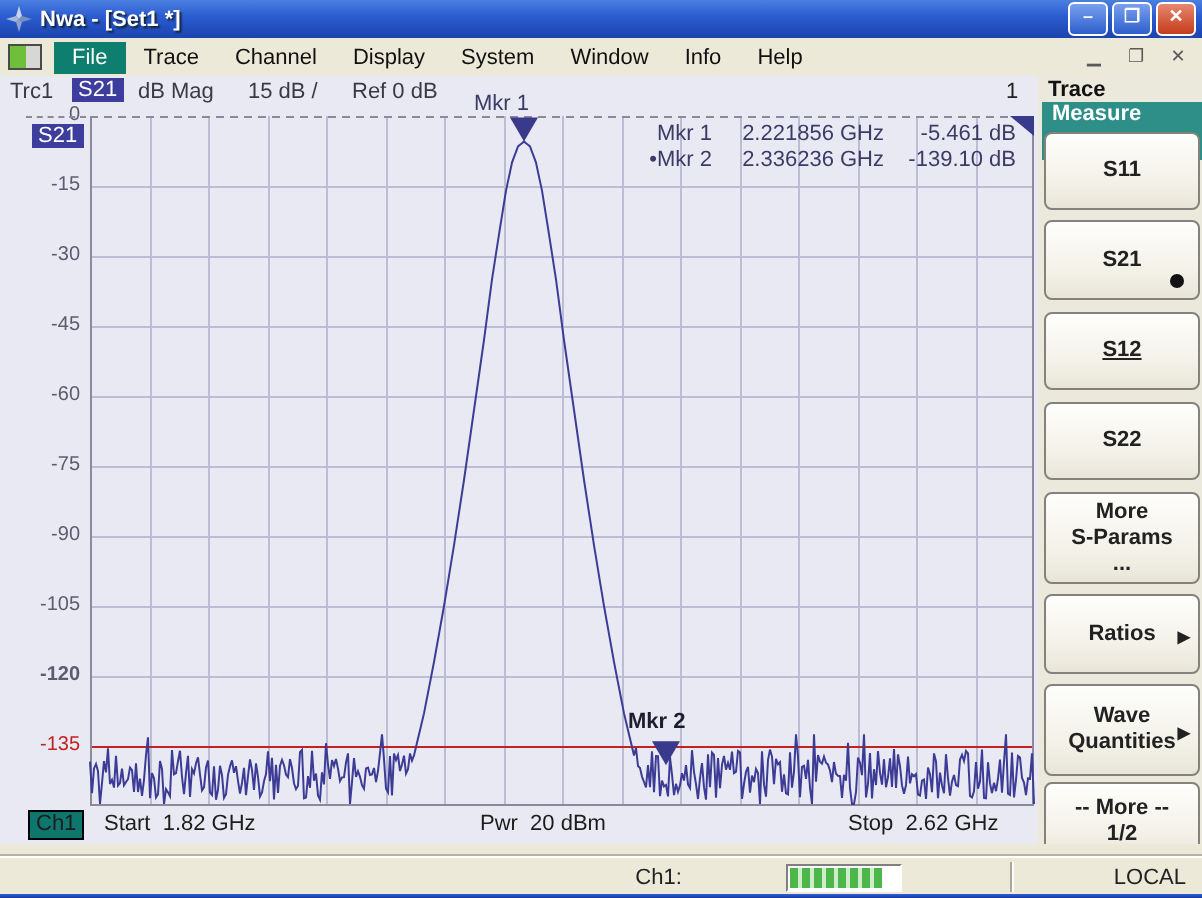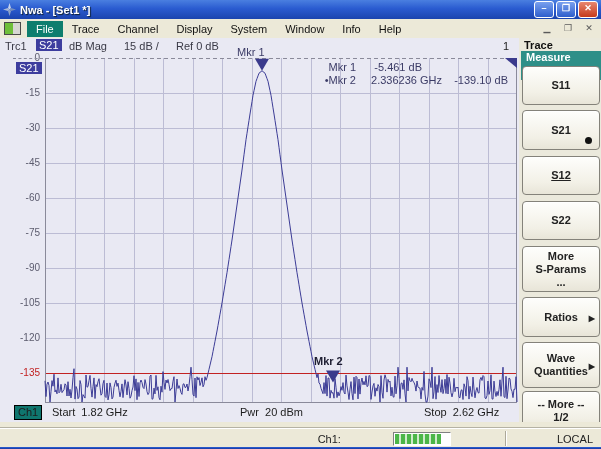--- a/index.html
+++ b/index.html
@@ -132,21 +132,21 @@
 
     <div id="ylabels">
         <div class="ylabel" style="left: 0px; top: 14px;">0</div>
         <div class="ylabel" style="left: 0px; top: 49px;">-15</div>
         <div class="ylabel" style="left: 0px; top: 84px;">-30</div>
         <div class="ylabel" style="left: 0px; top: 119px;">-45</div>
         <div class="ylabel" style="left: 0px; top: 154px;">-60</div>
         <div class="ylabel" style="left: 0px; top: 189px;">-75</div>
         <div class="ylabel" style="left: 0px; top: 224px;">-90</div>
         <div class="ylabel" style="left: 0px; top: 259px;">-105</div>
-        <div class="ylabel" style="left: 0px; top: 294px;">-120</div>
+        <div class="ylabel" style="left: 0px; top: 294px; font-weight: bold;">-120</div>
         <div class="ylabel red" style="left: 0px; top: 329px;">-135</div>
       </div>
     <div class="zero-ext"></div>
     <div class="s21-chip">S21</div>
 
     <svg id="grid-svg" width="472" height="345">
         <line x1="30.5" y1="0" x2="30.5" y2="344" stroke="#BCBCD4" stroke-width="1"></line>
         <line x1="59.5" y1="0" x2="59.5" y2="344" stroke="#BCBCD4" stroke-width="1"></line>
         <line x1="89.5" y1="0" x2="89.5" y2="344" stroke="#BCBCD4" stroke-width="1"></line>
         <line x1="118.5" y1="0" x2="118.5" y2="344" stroke="#BCBCD4" stroke-width="1"></line>
@@ -179,20 +179,21 @@
         <polygon points="288,324.6 281,312.6 295,312.6" fill="#3A3A8C"></polygon>
         <polygon points="472,0 472,10 460,0" fill="#3A3A8C"></polygon>
       </svg>
 
     <div class="mkr1-label">Mkr 1</div>
     <div class="mkr2-label">Mkr 2</div>
 
     <div class="mkr-readout" id="mkr-readout">
         <div class="mkr-row">
           <span class="c-name">Mkr 1</span>
+          <span class="c-freq">2.221856 GHz</span>
           <span class="c-level">-5.461 dB</span>
         </div>
         <div class="mkr-row">
           <span class="c-name">•Mkr 2</span>
           <span class="c-freq">2.336236 GHz</span>
           <span class="c-level">-139.10 dB</span>
         </div>
       </div>
 
     <div class="channelbar">

